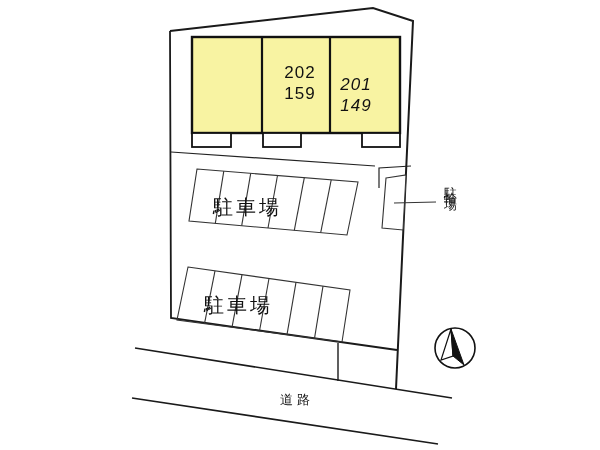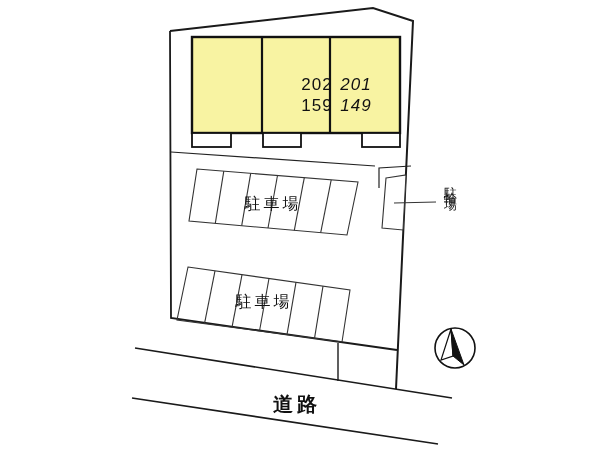--- a/index.html
+++ b/index.html
@@ -14,31 +14,30 @@
   .canvas svg { position: absolute; left: 0; top: 0; }
   .txt { position: absolute; color: #111; }
   .unit-label {
     text-align: center;
     font-size: 17px;
     line-height: 21px;
     letter-spacing: 1px;
     font-weight: 500;
   }
   .parking-label {
-    text-align: center;
-    font-size: 16px;
+    font-size: 20px;
     letter-spacing: 3px;
     font-weight: 500;
     width: 120px;
   }
   .road-label {
     text-align: center;
-    font-size: 20px;
+    font-size: 13px;
     letter-spacing: 4px;
-    font-weight: 700;
+    font-weight: 400;
     width: 90px;
   }
   .bicycle-label {
     writing-mode: vertical-rl;
     text-orientation: upright;
     font-size: 13px;
     letter-spacing: 6px;
     font-weight: 500;
   }
 </style>
@@ -94,21 +93,21 @@
 
     <g>
       <circle cx="455" cy="348" r="20" stroke="#111" stroke-width="1.6" fill="#ffffff"></circle>
       <polygon points="451,329 441,360 453,356" fill="#ffffff" stroke="#111" stroke-width="1.2"></polygon>
       <polygon points="451,329 453,356 464,365" fill="#111" stroke="#111" stroke-width="1"></polygon>
     </g>
   </svg>
 
   <div class="txt unit-label" style="left:192px; top:74px; width:70px;">
   </div>
-  <div class="txt unit-label" style="left:262px; top:74px; width:76px;padding-left:17px;">
+  <div class="txt unit-label" style="left:262px; top:62px; width:76px;">
     <div>202</div>
     <div>159</div>
   </div>
   <div class="txt unit-label" style="left:330px; top:74px; width:52px;font-style:italic;">
     <div>201</div>
     <div>149</div>
   </div>
 
   <div class="txt parking-label" style="left:213px; top:194px;">駐車場</div>
   <div class="txt parking-label" style="left:204px; top:292px;">駐車場</div>

